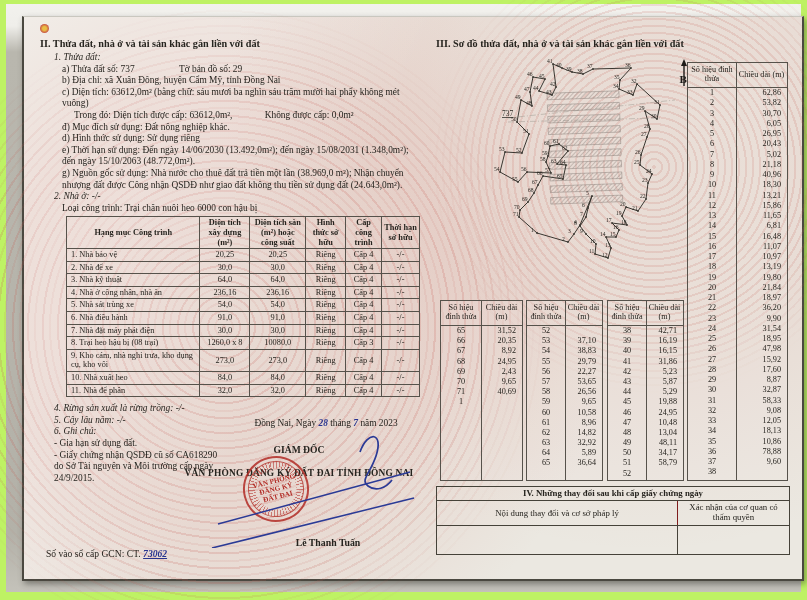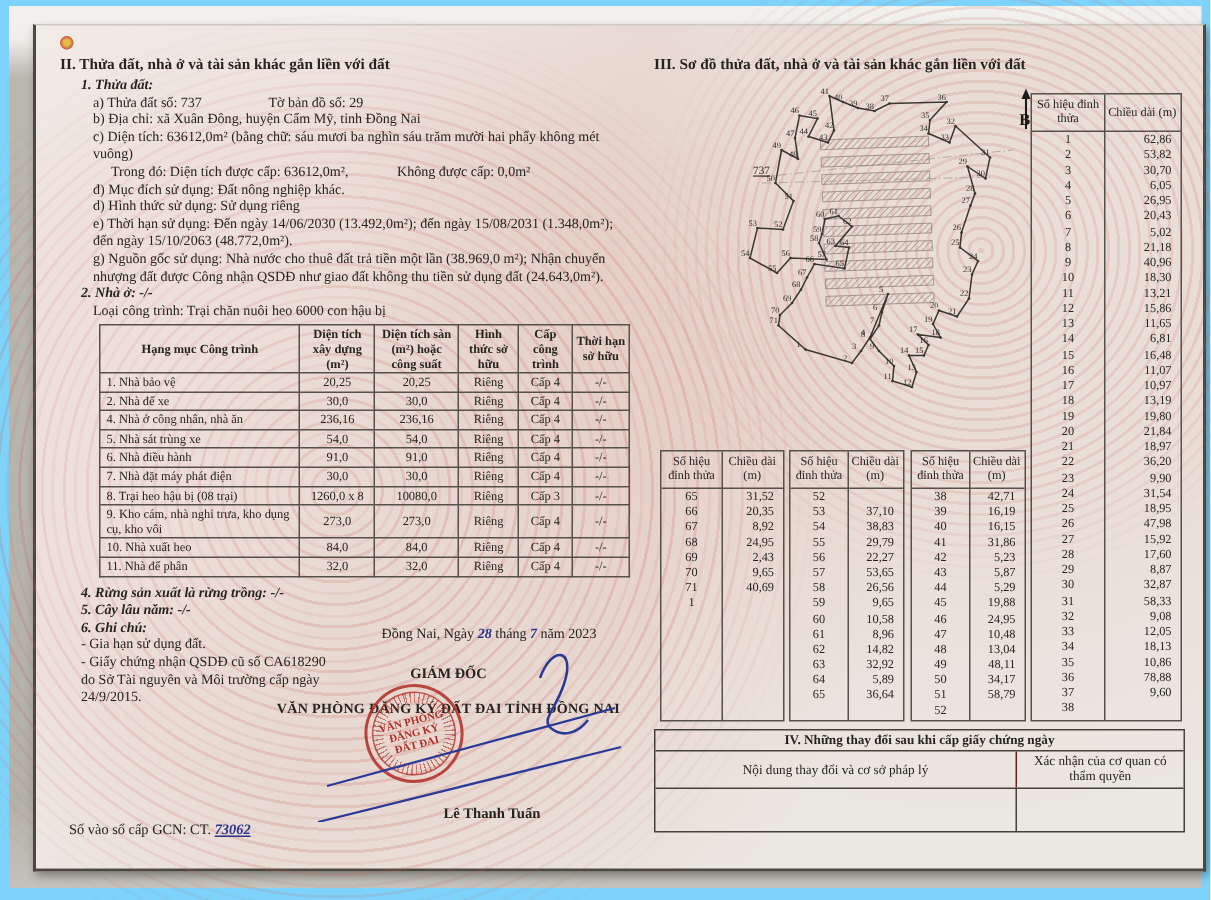--- a/index.html
+++ b/index.html
@@ -1,16 +1,16 @@
 <!DOCTYPE html>
 <html><head>
 <meta charset="utf-8">
 <style>
   html,body{margin:0;padding:0;background:#fff;}
-  #screen{position:relative;width:807px;height:600px;background:#7dd3fc;overflow:hidden;
+  #screen{position:relative;width:807px;height:600px;background:#bef264;overflow:hidden;
           font-family:"Liberation Serif",serif;color:#26241f;}
   
   #photo{position:absolute;left:6px;top:4px;right:6px;bottom:8px;
          background:linear-gradient(180deg,#f2f1ed 0,#efeeea 22px,#b9b7ae 48px,#b3b1a8 90%,#c4c2ba 100%);}
   
   #page{position:absolute;left:22px;top:16px;width:778px;height:562px;
         background:#ebe8e1;
         border:2px solid #4a4840;border-top:1px solid #c9c7bf;
         box-shadow:2px 3px 6px rgba(40,40,35,.45);}
   .drum{position:absolute;border-radius:50%;pointer-events:none;}
@@ -19,21 +19,21 @@
     -webkit-mask-image:radial-gradient(circle,#000 55%,transparent 72%);mask-image:radial-gradient(circle,#000 55%,transparent 72%);}
   #drum2{left:400px;top:-80px;width:460px;height:460px;
     background:repeating-radial-gradient(circle at 50% 50%, rgba(197,96,86,.16) 0 2px, rgba(197,96,86,0) 2px 7px);
     -webkit-mask-image:radial-gradient(circle,#000 50%,transparent 70%);mask-image:radial-gradient(circle,#000 50%,transparent 70%);}
   #tint{position:absolute;inset:0;background:
      radial-gradient(circle at 26% 52%, rgba(210,120,110,.14) 0 34%, transparent 60%),
      radial-gradient(circle at 80% 20%, rgba(210,120,110,.10) 0 30%, transparent 55%),
      linear-gradient(115deg, rgba(255,255,255,.35) 0 18%, transparent 40%);pointer-events:none;}
   .abs{position:absolute;}
   .b{font-weight:bold;}
-  .bi{font-weight:bold;font-style:italic;}
+  .bi{font-weight:normal;font-style:italic;}
   .ln{font-size:9.4px;line-height:11.6px;}
   .ink{color:#27338f;font-style:italic;font-weight:bold;}
   
   #sec2-title{left:40px;top:38px;font-size:10.2px;}
   #col-left{left:54px;top:52px;width:366px;}
   .indent{padding-left:8px;}
   
   table.ct{border-collapse:collapse;font-size:8.3px;line-height:9.6px;margin-left:12px;margin-top:2px;}
   table.ct th,table.ct td{border:1px solid #56524b;padding:1px 2px;text-align:center;vertical-align:middle;}
   table.ct td.name-cell{text-align:left;padding-left:4px;}
@@ -144,20 +144,28 @@
             <td>20,25</td>
             <td>20,25</td>
             <td>Riêng</td>
             <td>Cấp 4</td>
             <td>-/-</td>
           </tr>
           <tr>
             <td class="name-cell">2. Nhà để xe</td>
             <td>30,0</td>
             <td>30,0</td>
+            <td>Riêng</td>
+            <td>Cấp 4</td>
+            <td>-/-</td>
+          </tr>
+          <tr>
+            <td class="name-cell">3. Nhà kỹ thuật</td>
+            <td>64,0</td>
+            <td>64,0</td>
             <td>Riêng</td>
             <td>Cấp 4</td>
             <td>-/-</td>
           </tr>
           <tr>
             <td class="name-cell">4. Nhà ở công nhân, nhà ăn</td>
             <td>236,16</td>
             <td>236,16</td>
             <td>Riêng</td>
             <td>Cấp 4</td>

